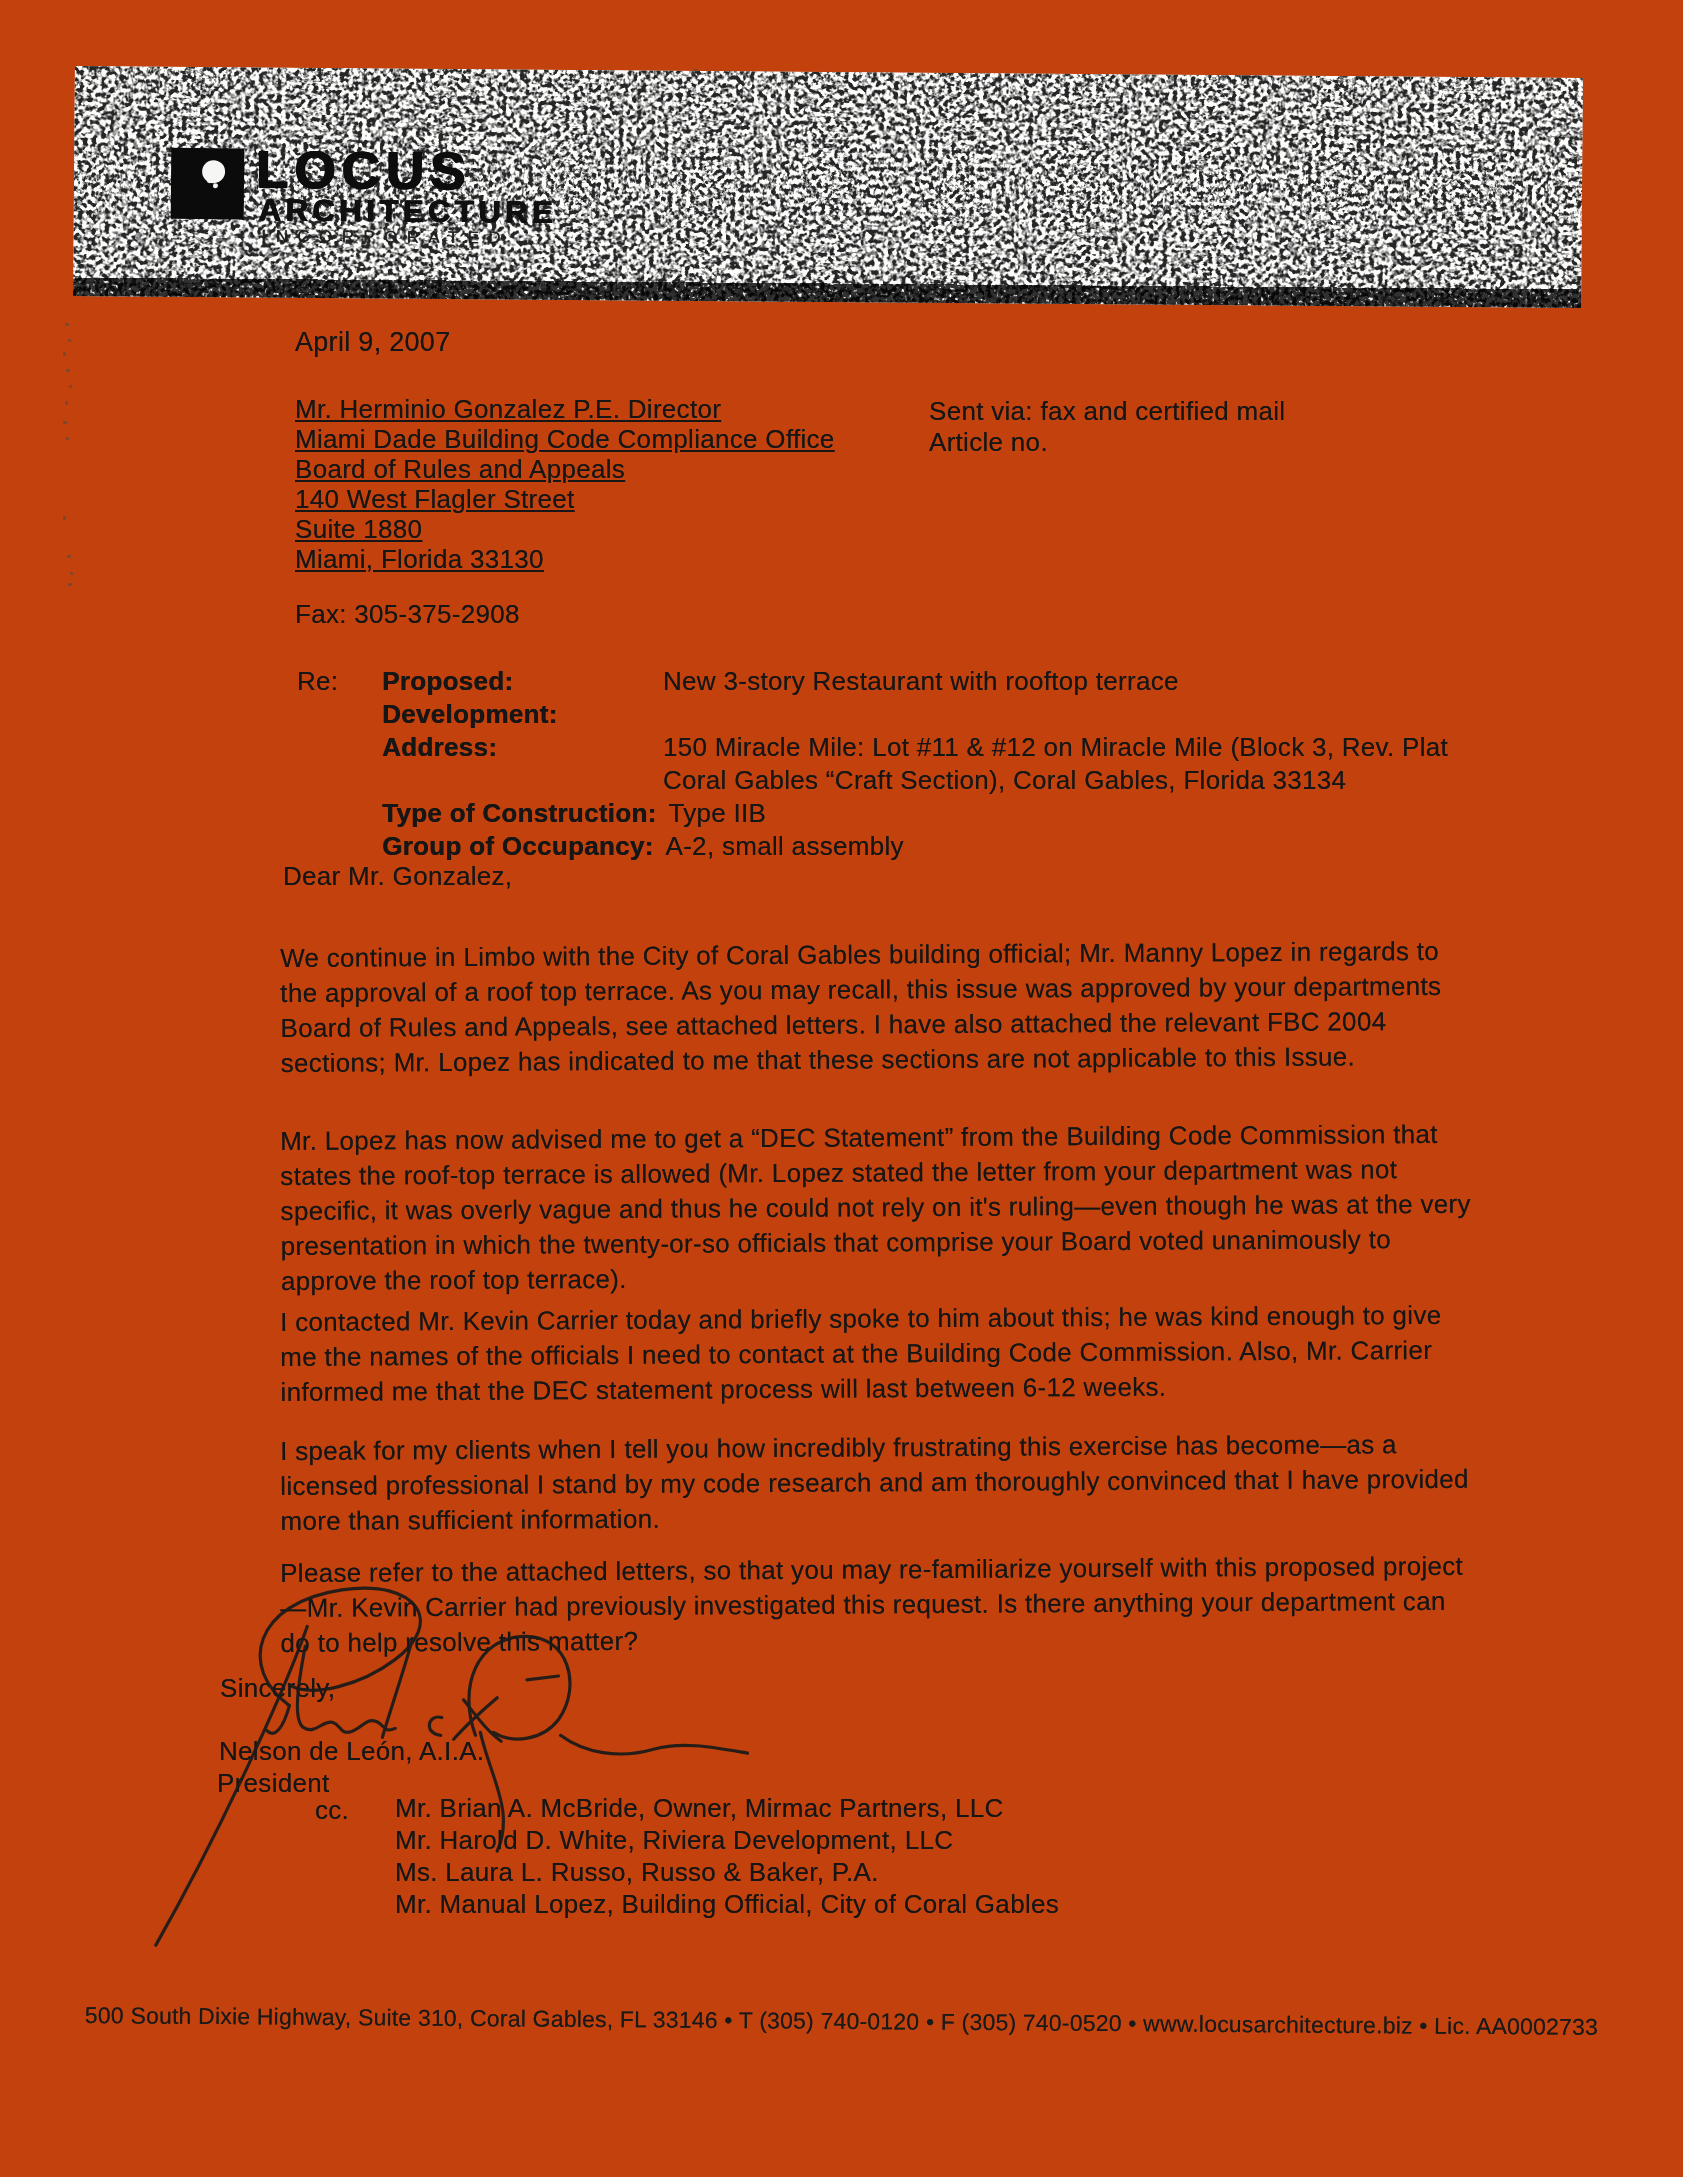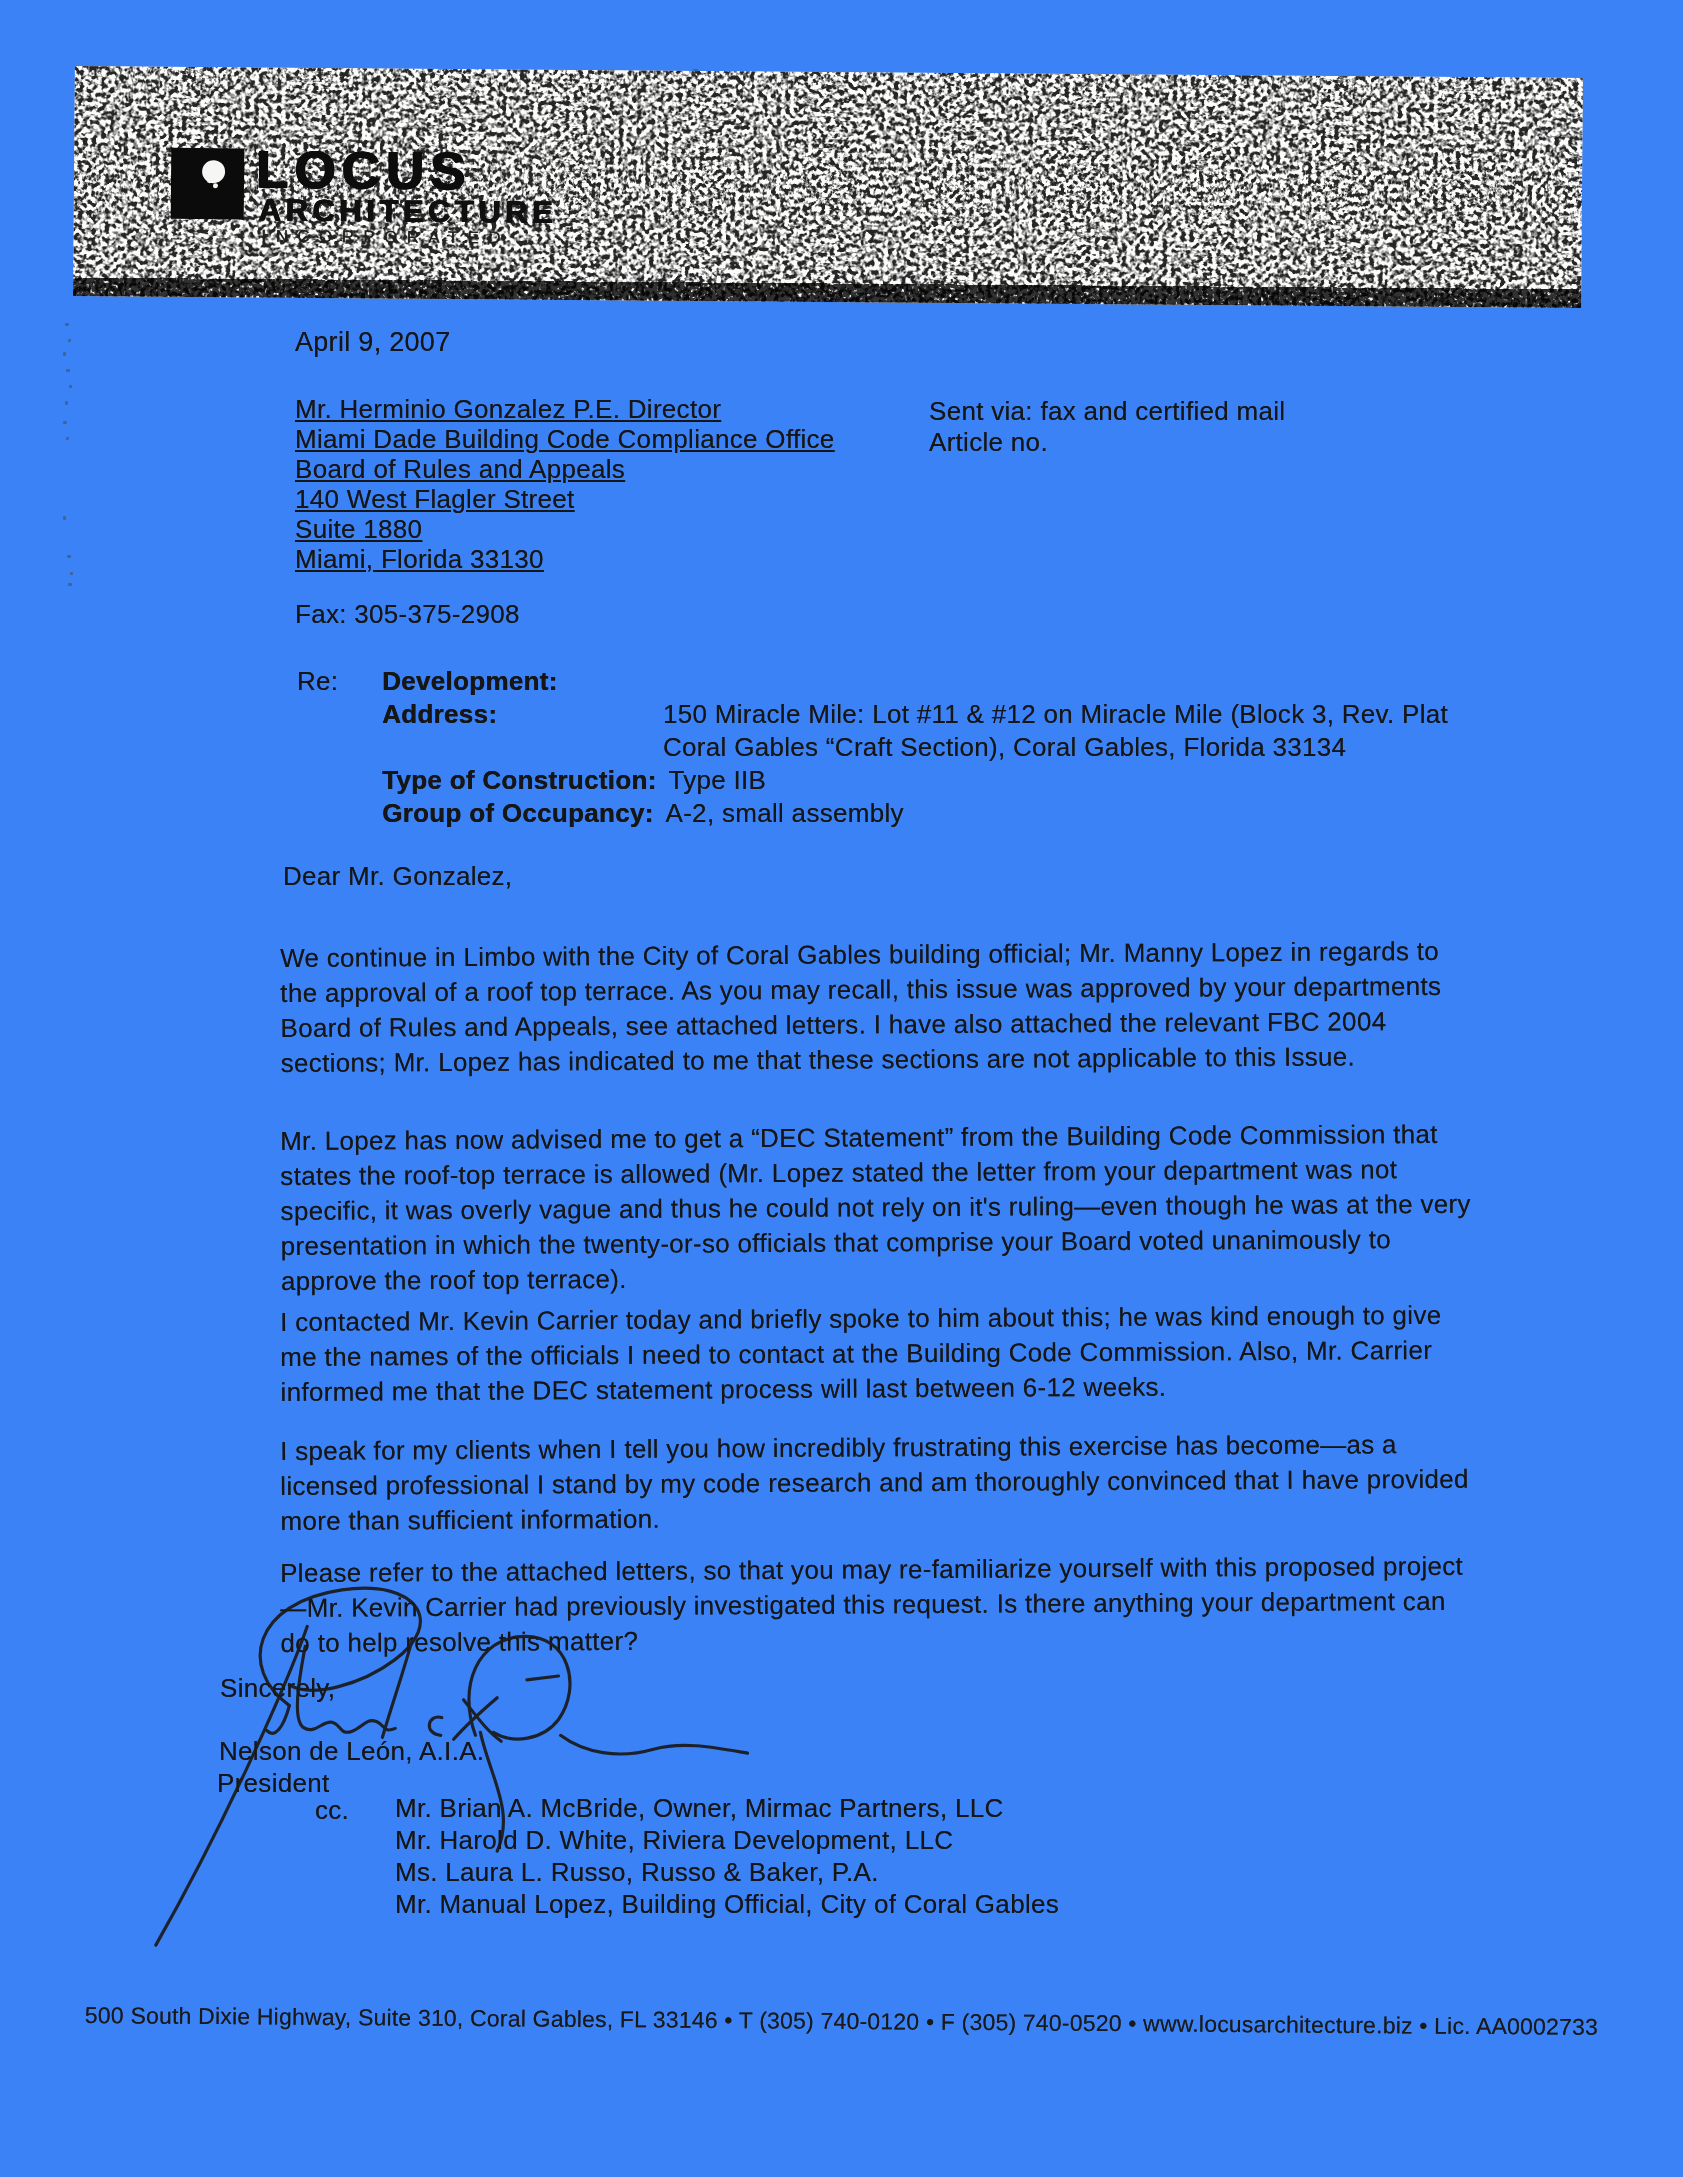--- a/index.html
+++ b/index.html
@@ -1,17 +1,17 @@
 <!DOCTYPE html>
 <html><head>
 <meta charset="utf-8">
 <style>
   html,body{margin:0;padding:0;background:#e8e8e8;}
   .page{
-    position:relative;width:1683px;height:2177px;background:#3b82f6;
+    position:relative;width:1683px;height:2177px;background:#c2410c;
     font-family:"Liberation Sans",sans-serif;color:#161616;overflow:hidden;
     margin:0 auto;
   }
   .scantext{ text-shadow:0 0 0.6px rgba(25,25,25,0.7); letter-spacing:0.3px; }
 
   
   .band{
     position:absolute;left:74px;top:72px;width:1508px;height:230px;
     background:#fdfdfc;transform:rotate(0.45deg);transform-origin:center center;
   }
@@ -132,20 +132,24 @@
     <div>Sent via: fax and certified mail</div>
     <div>Article no.</div>
   </div>
 
   <div class="faxline scantext">Fax: 305-375-2908</div>
 
   <div class="reblock scantext">
     <div class="re-main-label">Re:</div>
     <div class="re-rows">
       <div class="re-row">
+        <span class="re-label">Proposed:</span>
+        <span class="re-value">New 3-story Restaurant with rooftop terrace</span>
+      </div>
+      <div class="re-row">
         <span class="re-label">Development:</span>
       </div>
       <div class="re-row">
         <span class="re-label">Address:</span>
         <span class="re-value">150 Miracle Mile: Lot #11 &amp; #12 on Miracle Mile (Block 3, Rev. Plat Coral Gables “Craft Section), Coral Gables, Florida 33134</span>
       </div>
       <div class="re-row">
         <span class="re-label">Type of Construction:</span>
         <span class="re-value">Type IIB</span>
       </div>

